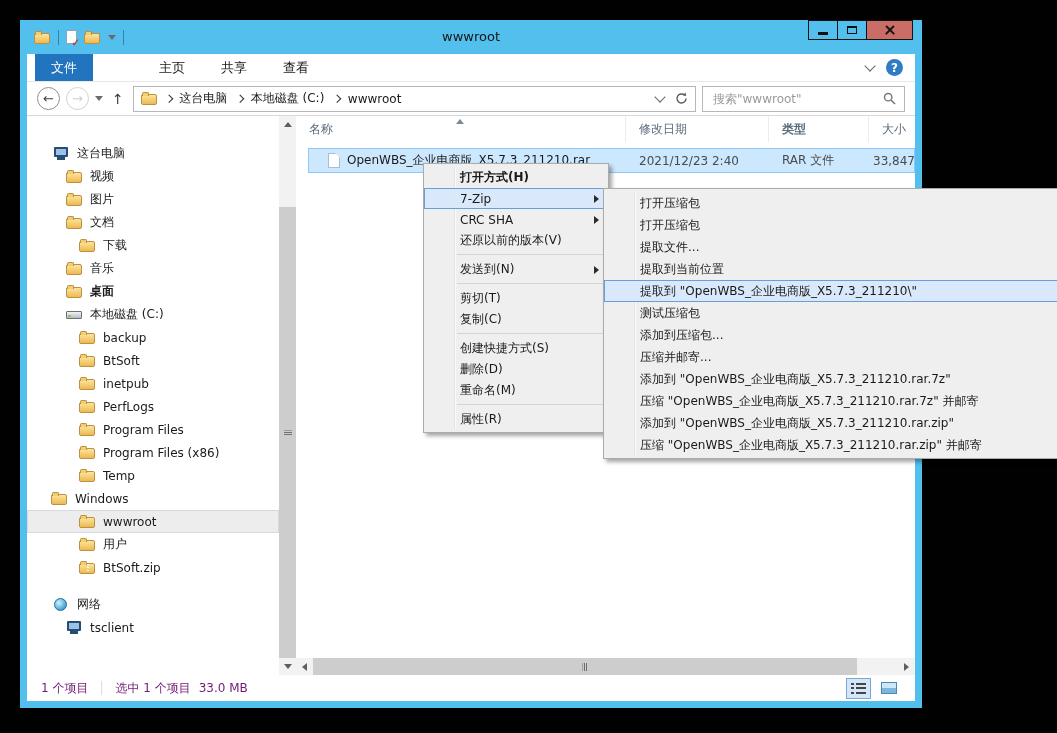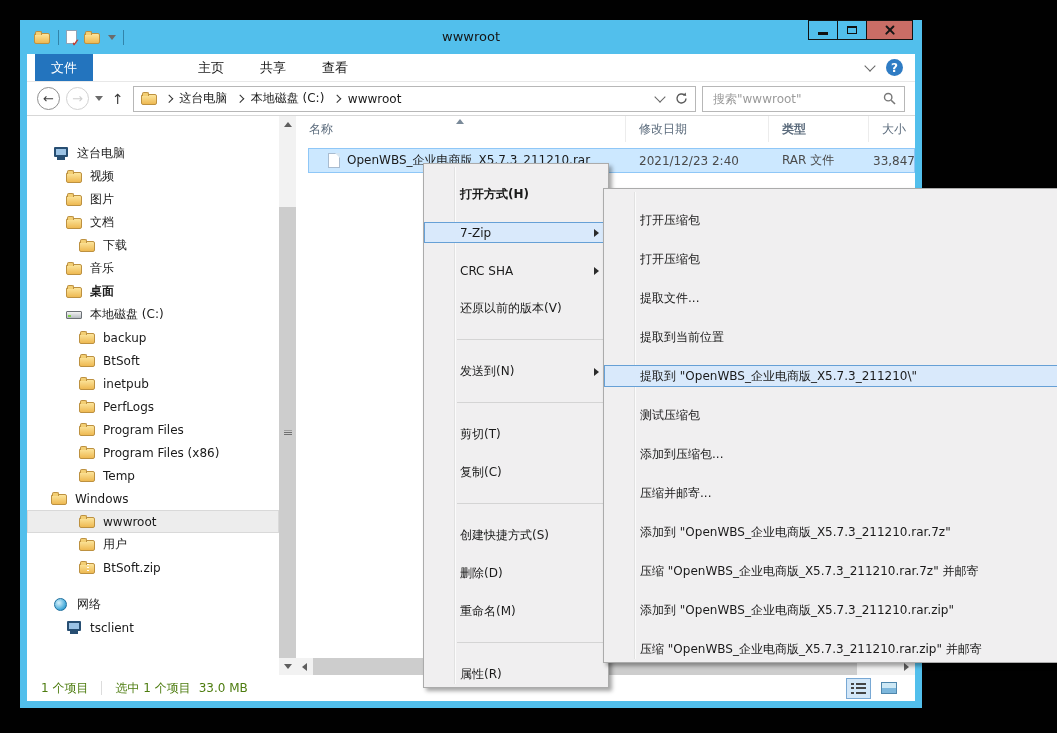--- a/index.html
+++ b/index.html
@@ -18,21 +18,21 @@
   .g-min{width:10px;height:3px;background:#111;margin-top:7px;}
   .g-max{width:10px;height:8px;border:1px solid #111;border-top-width:2px;box-sizing:border-box;}
   .g-close{position:relative;width:12px;height:12px;}
   .g-close::before,.g-close::after{content:"";position:absolute;left:0;top:5px;width:12px;height:2.4px;background:#161616;border-radius:1px;}
   .g-close::before{transform:rotate(45deg);}
   .g-close::after{transform:rotate(-45deg);}
 
   .win-body{position:absolute;left:7px;right:7px;top:34px;bottom:7px;background:#fff;display:flex;flex-direction:column;}
 
   
-  .ribbon-row{height:27px;flex:none;display:flex;align-items:stretch;position:relative;border-bottom:1px solid #e8e8e8;gap:39px;}
+  .ribbon-row{height:27px;flex:none;display:flex;align-items:stretch;position:relative;border-bottom:1px solid #e8e8e8;}
   .file-tab{width:58px;margin-left:8px;background:#2374be;color:#fff;font-size:13px;display:flex;align-items:center;justify-content:center;}
   .rtabs{display:flex;margin-left:48px;}
   .rtab{padding:0 18px;display:flex;align-items:center;font-size:13px;color:#1a1a1a;}
   .ribbon-right{position:absolute;right:12px;top:0;height:100%;display:flex;align-items:center;gap:12px;}
   .chev-down{width:7px;height:7px;border-right:1.6px solid #666;border-bottom:1.6px solid #666;transform:rotate(45deg);margin-top:-3px;}
   .help-btn{width:17px;height:17px;border-radius:50%;background:#2f7cc4;color:#fff;font-size:12px;font-weight:bold;display:flex;align-items:center;justify-content:center;}
   .help-btn::before{content:"?";}
 
   
   .address-row{height:33px;flex:none;display:flex;align-items:center;gap:6px;padding:0 10px;border-bottom:1px solid #d7d7d7;}
@@ -104,41 +104,41 @@
 
   
   .bottom-scroll{height:17px;flex:none;display:flex;}
   .bs-side{width:252px;background:#fff;}
   .bs-btn{width:17px;background:#f2f2f2;display:flex;align-items:center;justify-content:center;flex:none;}
   .bs-track{flex:1;background:#f2f2f2;position:relative;}
   .bs-thumb{position:absolute;left:0;top:0;bottom:0;width:93%;background:#cdcdcd;}
   .bs-thumb::after{content:"";position:absolute;left:50%;top:50%;width:5px;height:8px;transform:translate(-50%,-50%);background:repeating-linear-gradient(90deg,#6f6f6f 0 1px,rgba(0,0,0,0) 1px 2px);}
 
   
-  .statusbar{height:26px;flex:none;display:flex;align-items:center;gap:13px;padding:0 14px;font-size:12px;color:#4d7c0f;}
+  .statusbar{height:26px;flex:none;display:flex;align-items:center;gap:13px;padding:0 14px;font-size:12px;color:#701a75;}
   .sb-sep{width:1px;height:14px;background:#dcdcdc;}
   .sel-group{display:flex;align-items:center;gap:8px;}
   .view-btns{margin-left:auto;display:flex;gap:5px;}
   .vb{width:25px;height:21px;border:1px solid transparent;background:none;display:flex;align-items:center;justify-content:center;padding:0;box-sizing:border-box;}
   .vb.active{border-color:#78a8d4;background:#d3e7f8;}
   .icon-detailsview{width:15px;height:13px;background:
     linear-gradient(#454545,#454545) 5px 1px/10px 2px no-repeat,
     linear-gradient(#454545,#454545) 5px 5.5px/10px 2px no-repeat,
     linear-gradient(#454545,#454545) 5px 10px/10px 2px no-repeat,
     linear-gradient(#454545,#454545) 0 1px/3px 2px no-repeat,
     linear-gradient(#454545,#454545) 0 5.5px/3px 2px no-repeat,
     linear-gradient(#454545,#454545) 0 10px/3px 2px no-repeat;}
   .icon-thumbview{width:16px;height:12px;border:1px solid #4f87ad;box-sizing:border-box;background:linear-gradient(180deg,#cde8f5 0 55%,#7db7dc 55%);}
 
   
   .menu{position:absolute;background:#f0eff0;border:1px solid #ababab;box-shadow:3px 3px 4px rgba(0,0,0,.35);padding:3px 0 2px;z-index:5;box-sizing:border-box;}
   .menu::before{content:"";position:absolute;left:30px;top:3px;bottom:3px;width:1px;background:#e1e1e1;box-shadow:1px 0 0 #fbfbfb;}
   .context-menu{left:423px;top:163px;width:186px;}
   .submenu{left:603px;top:188px;width:503px;}
-  .mi{position:relative;height:21px;display:flex;align-items:center;padding:0 24px 0 36px;font-size:12px;color:#1a1a1a;white-space:nowrap;z-index:1;margin-top:17px;}
+  .mi{position:relative;height:21px;display:flex;align-items:center;padding:0 24px 0 36px;font-size:12px;color:#1a1a1a;white-space:nowrap;z-index:1;}
   .submenu .mi{height:22px;}
   .mi.bold{font-weight:bold;}
   .mi.highlighted{background:#d9e9fb;box-shadow:0 0 0 1px #66a0d6 inset;}
   .mi.arrow::after{content:"";position:absolute;right:9px;top:50%;margin-top:-4px;border-left:5px solid #2b2b2b;border-top:4px solid transparent;border-bottom:4px solid transparent;}
   .mi.separator{height:8px;padding:0;}
   .mi.separator::before{content:"";position:absolute;left:33px;right:3px;top:3px;height:1px;background:#d4d4d4;}
 </style>
 </head>
 <body>
 

